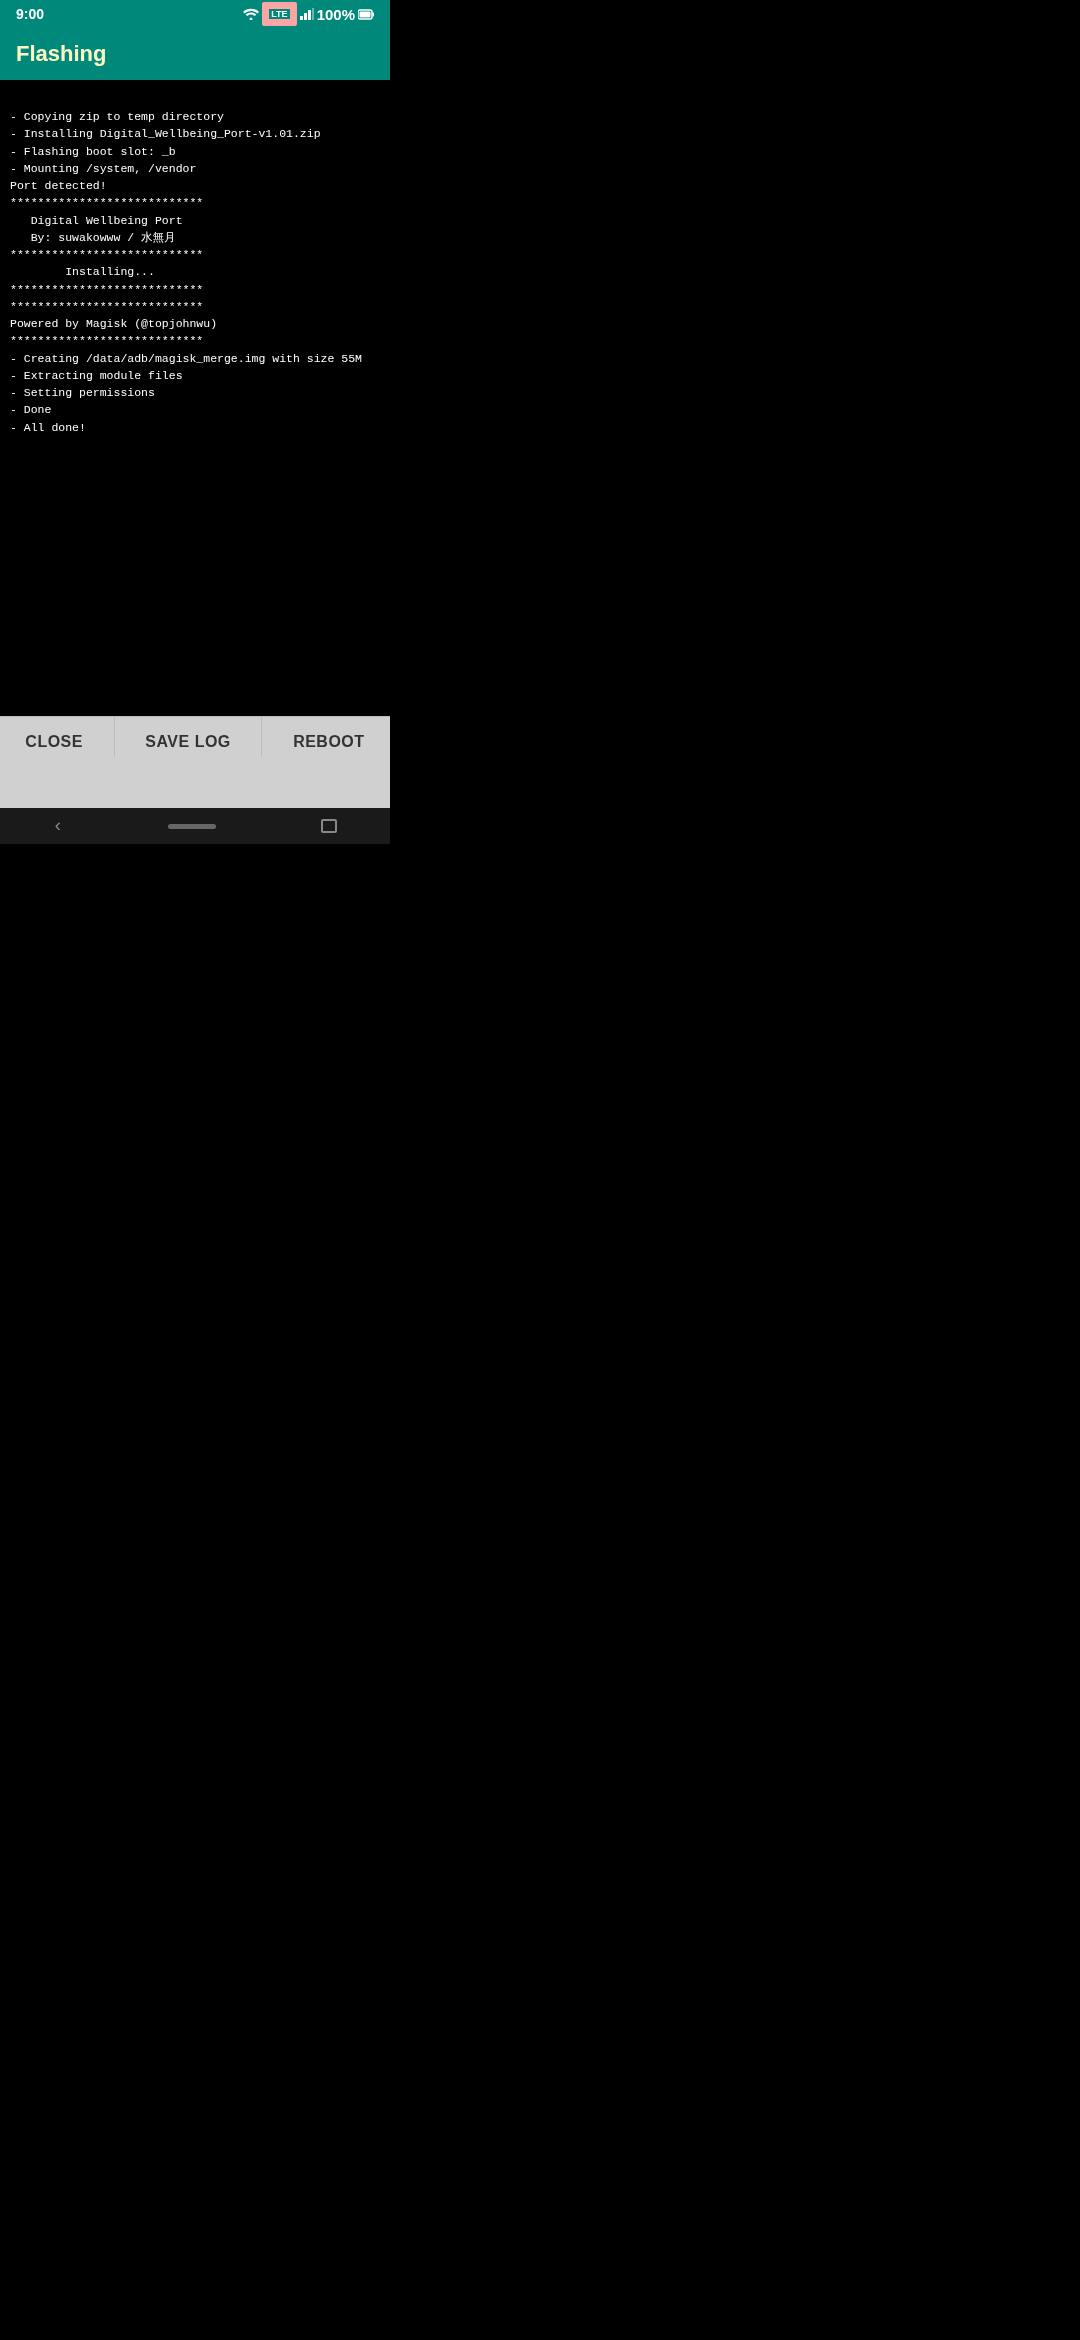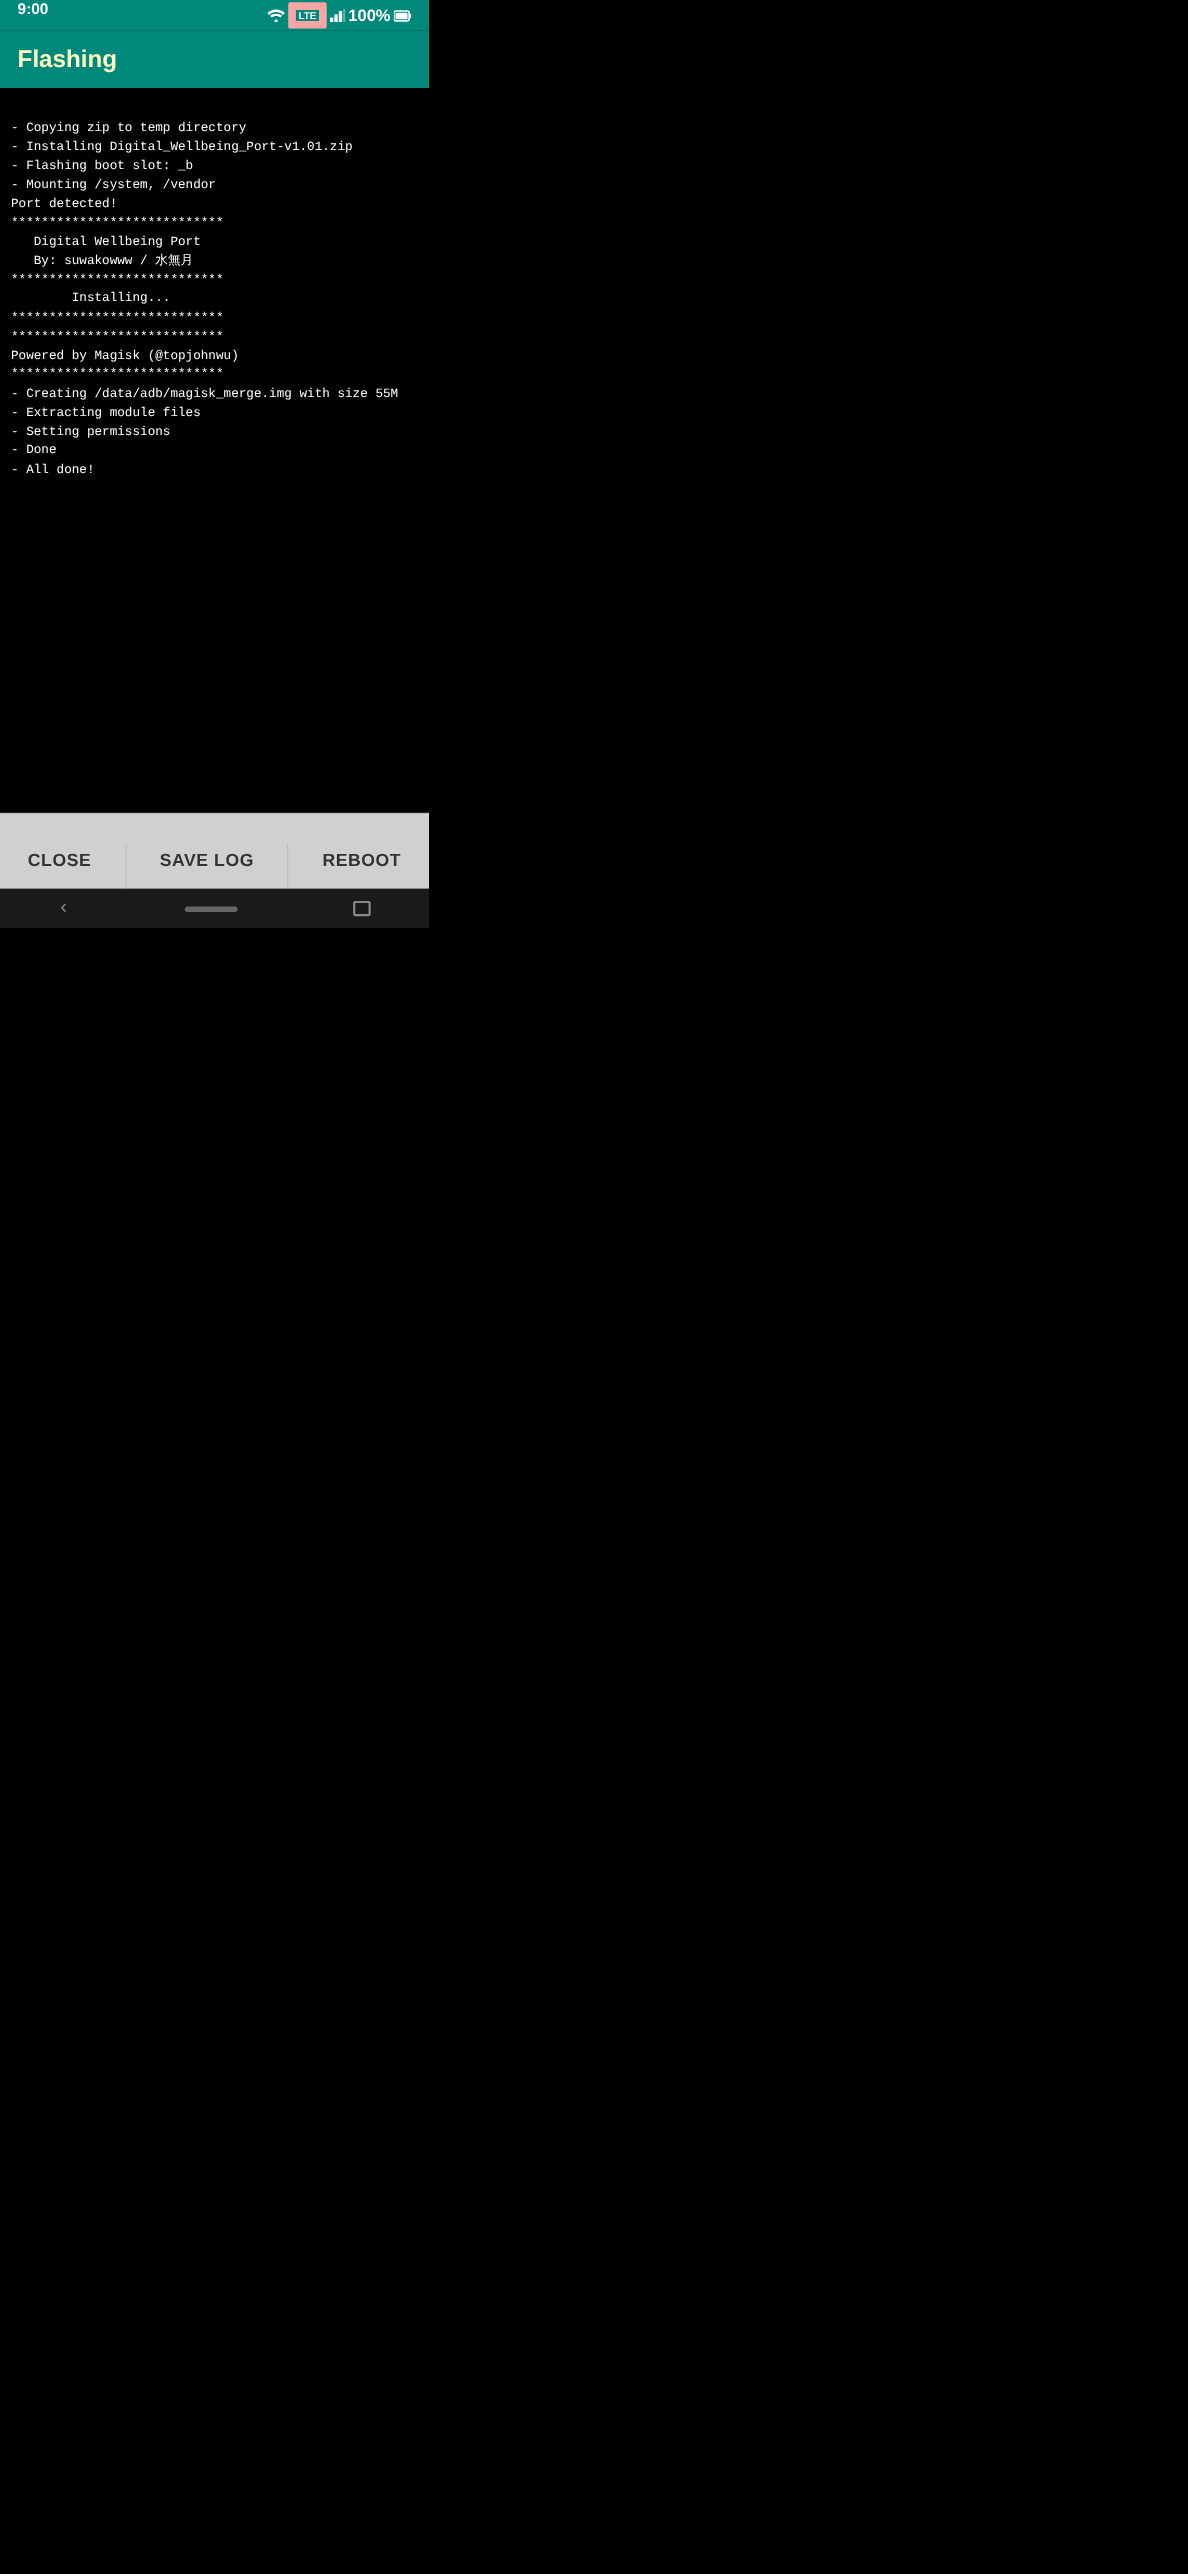--- a/index.html
+++ b/index.html
@@ -16,20 +16,21 @@
       font-family: 'Courier New', Courier, monospace;
       overflow: hidden;
       position: relative;
     }
 
     
     .status-bar {
       background: #00897b;
       height: 28px;
       display: flex;
+      align-items: center;
       justify-content: space-between;
       padding: 0 16px;
       color: white;
       font-family: Arial, sans-serif;
       font-size: 13px;
       font-weight: bold;
     }
 
     .status-left {
       font-size: 14px;
@@ -82,24 +83,24 @@
       white-space: pre;
       color: white;
     }
 
     
     .bottom-buttons {
       position: absolute;
       bottom: 36px;
       left: 0;
       right: 0;
-      height: 69px;
+      height: 92px;
       background: #d0d0d0;
       display: flex;
-      align-items: flex-end;
+      align-items: flex-start;
       justify-content: space-around;
       border-top: 1px solid #bbb;
     }
 
     .bottom-btn {
       background: transparent;
       border: none;
       font-family: Arial, sans-serif;
       font-size: 16px;
       font-weight: bold;

